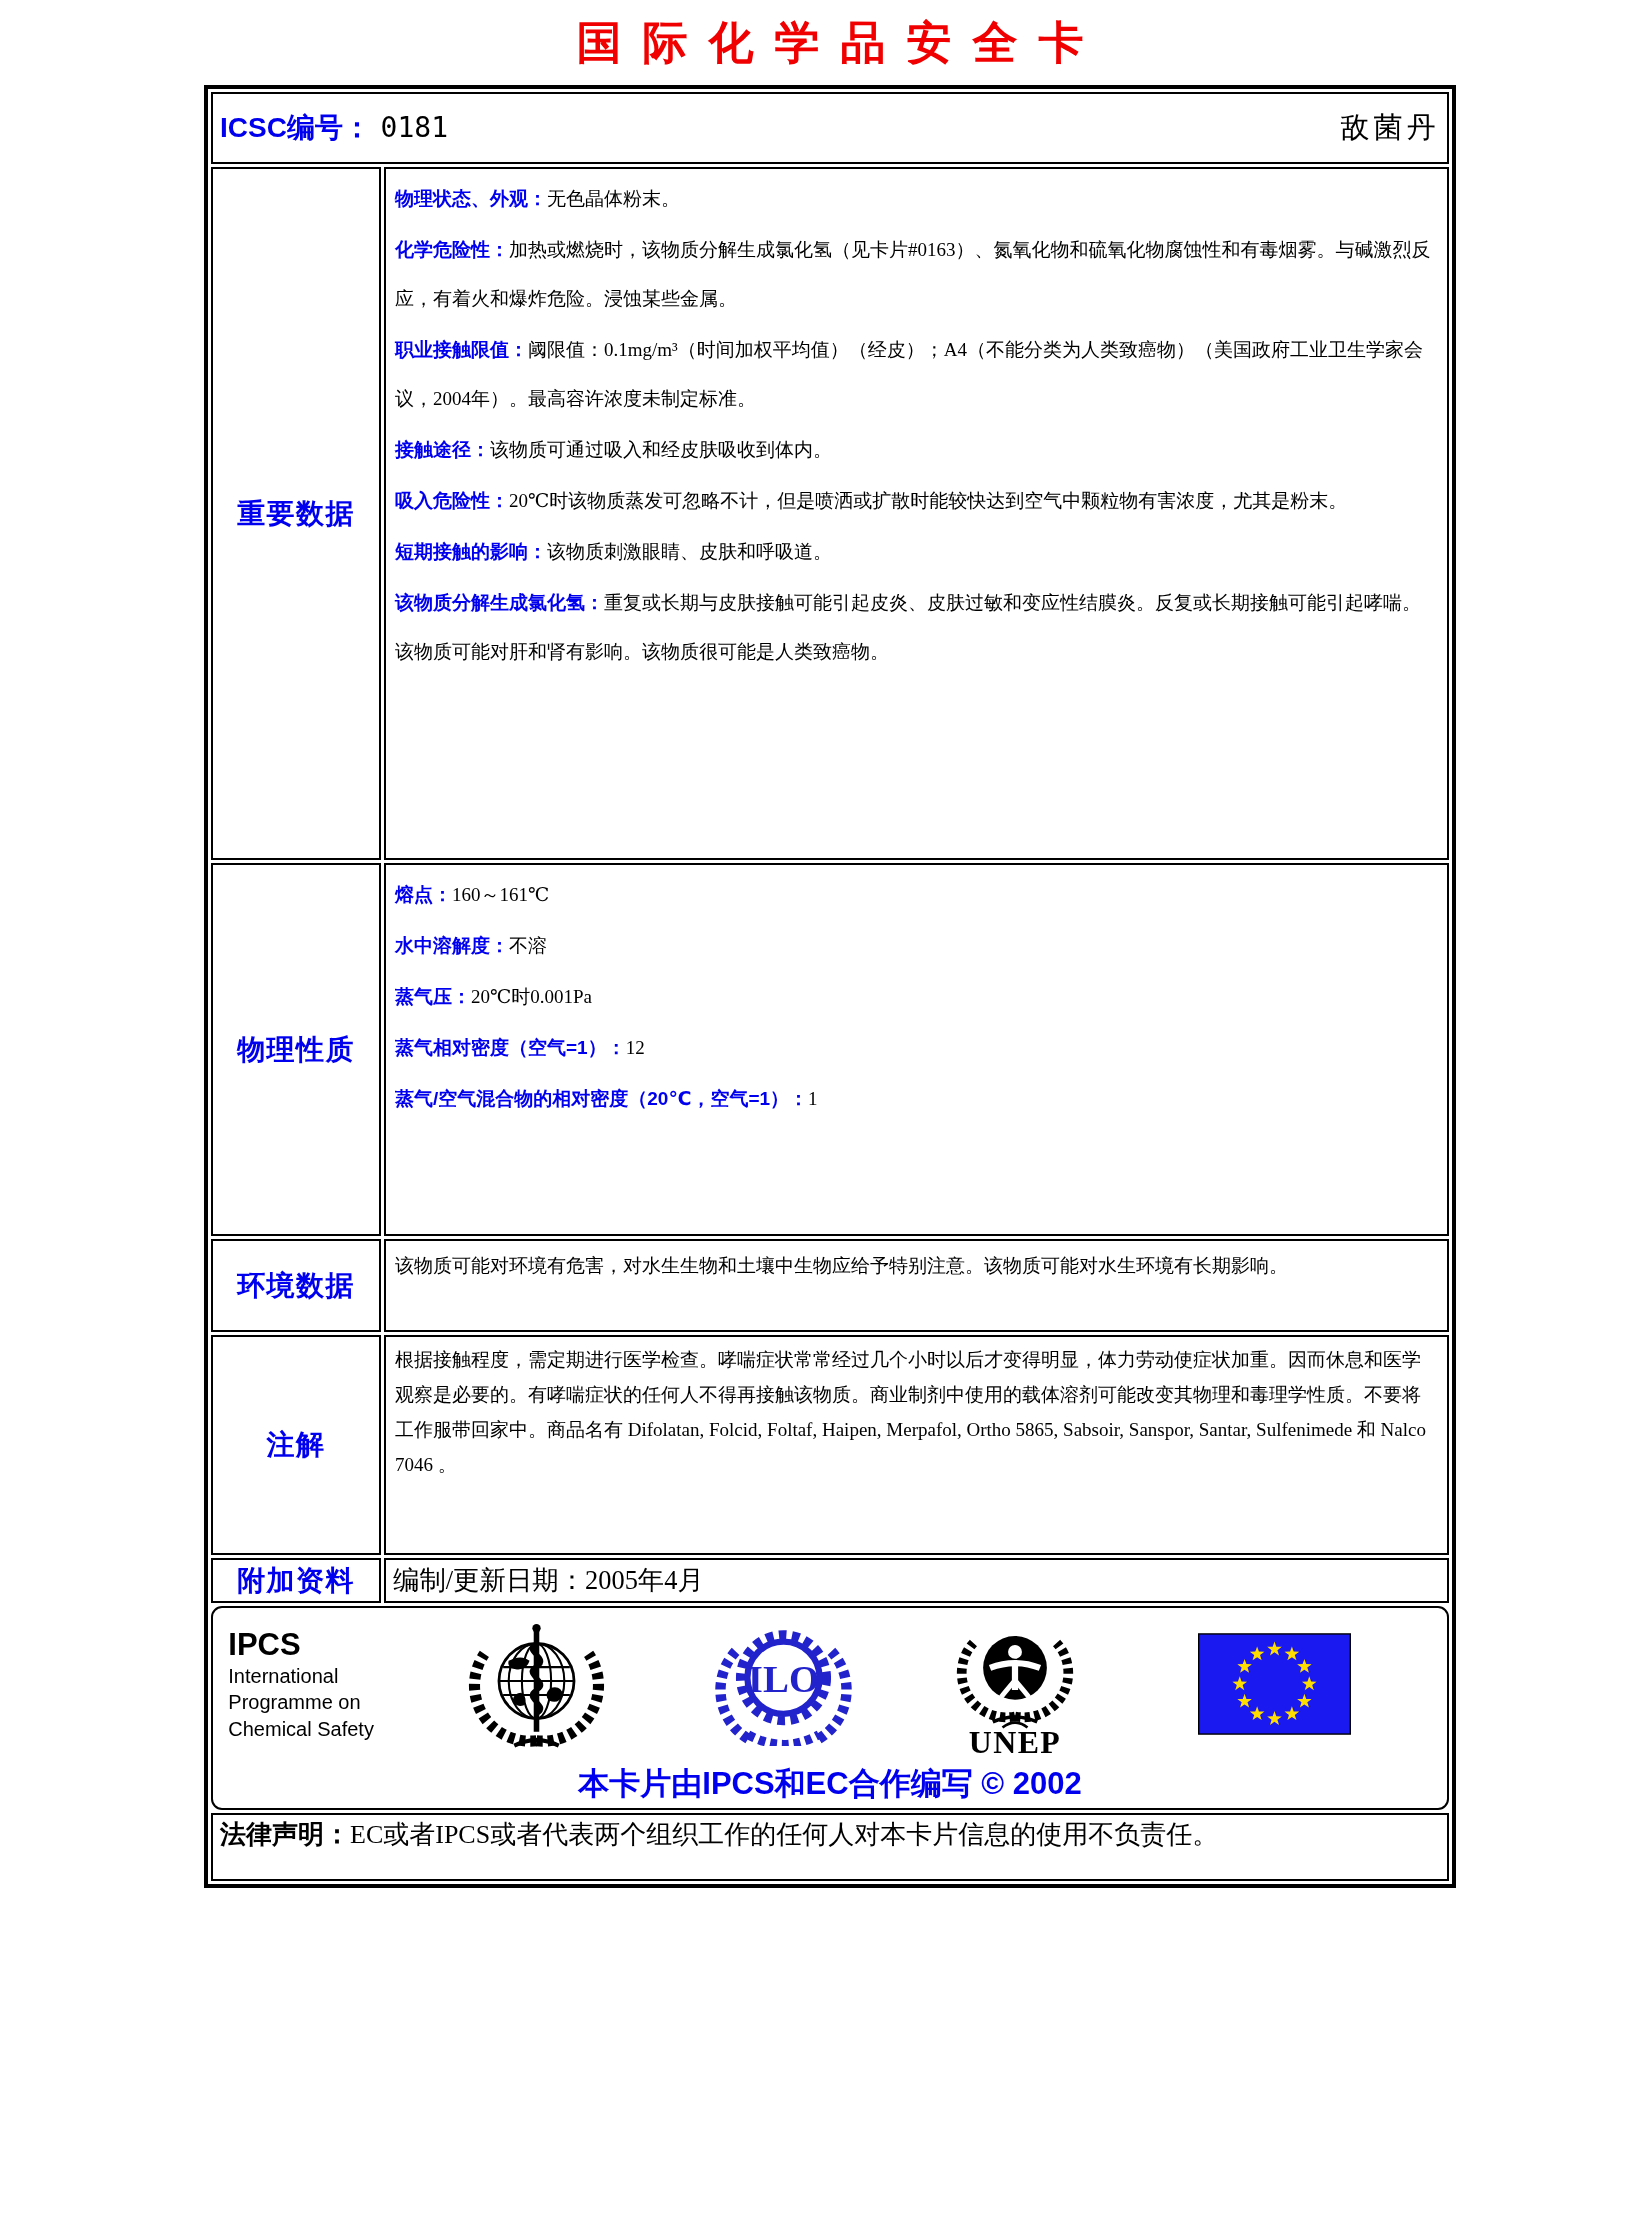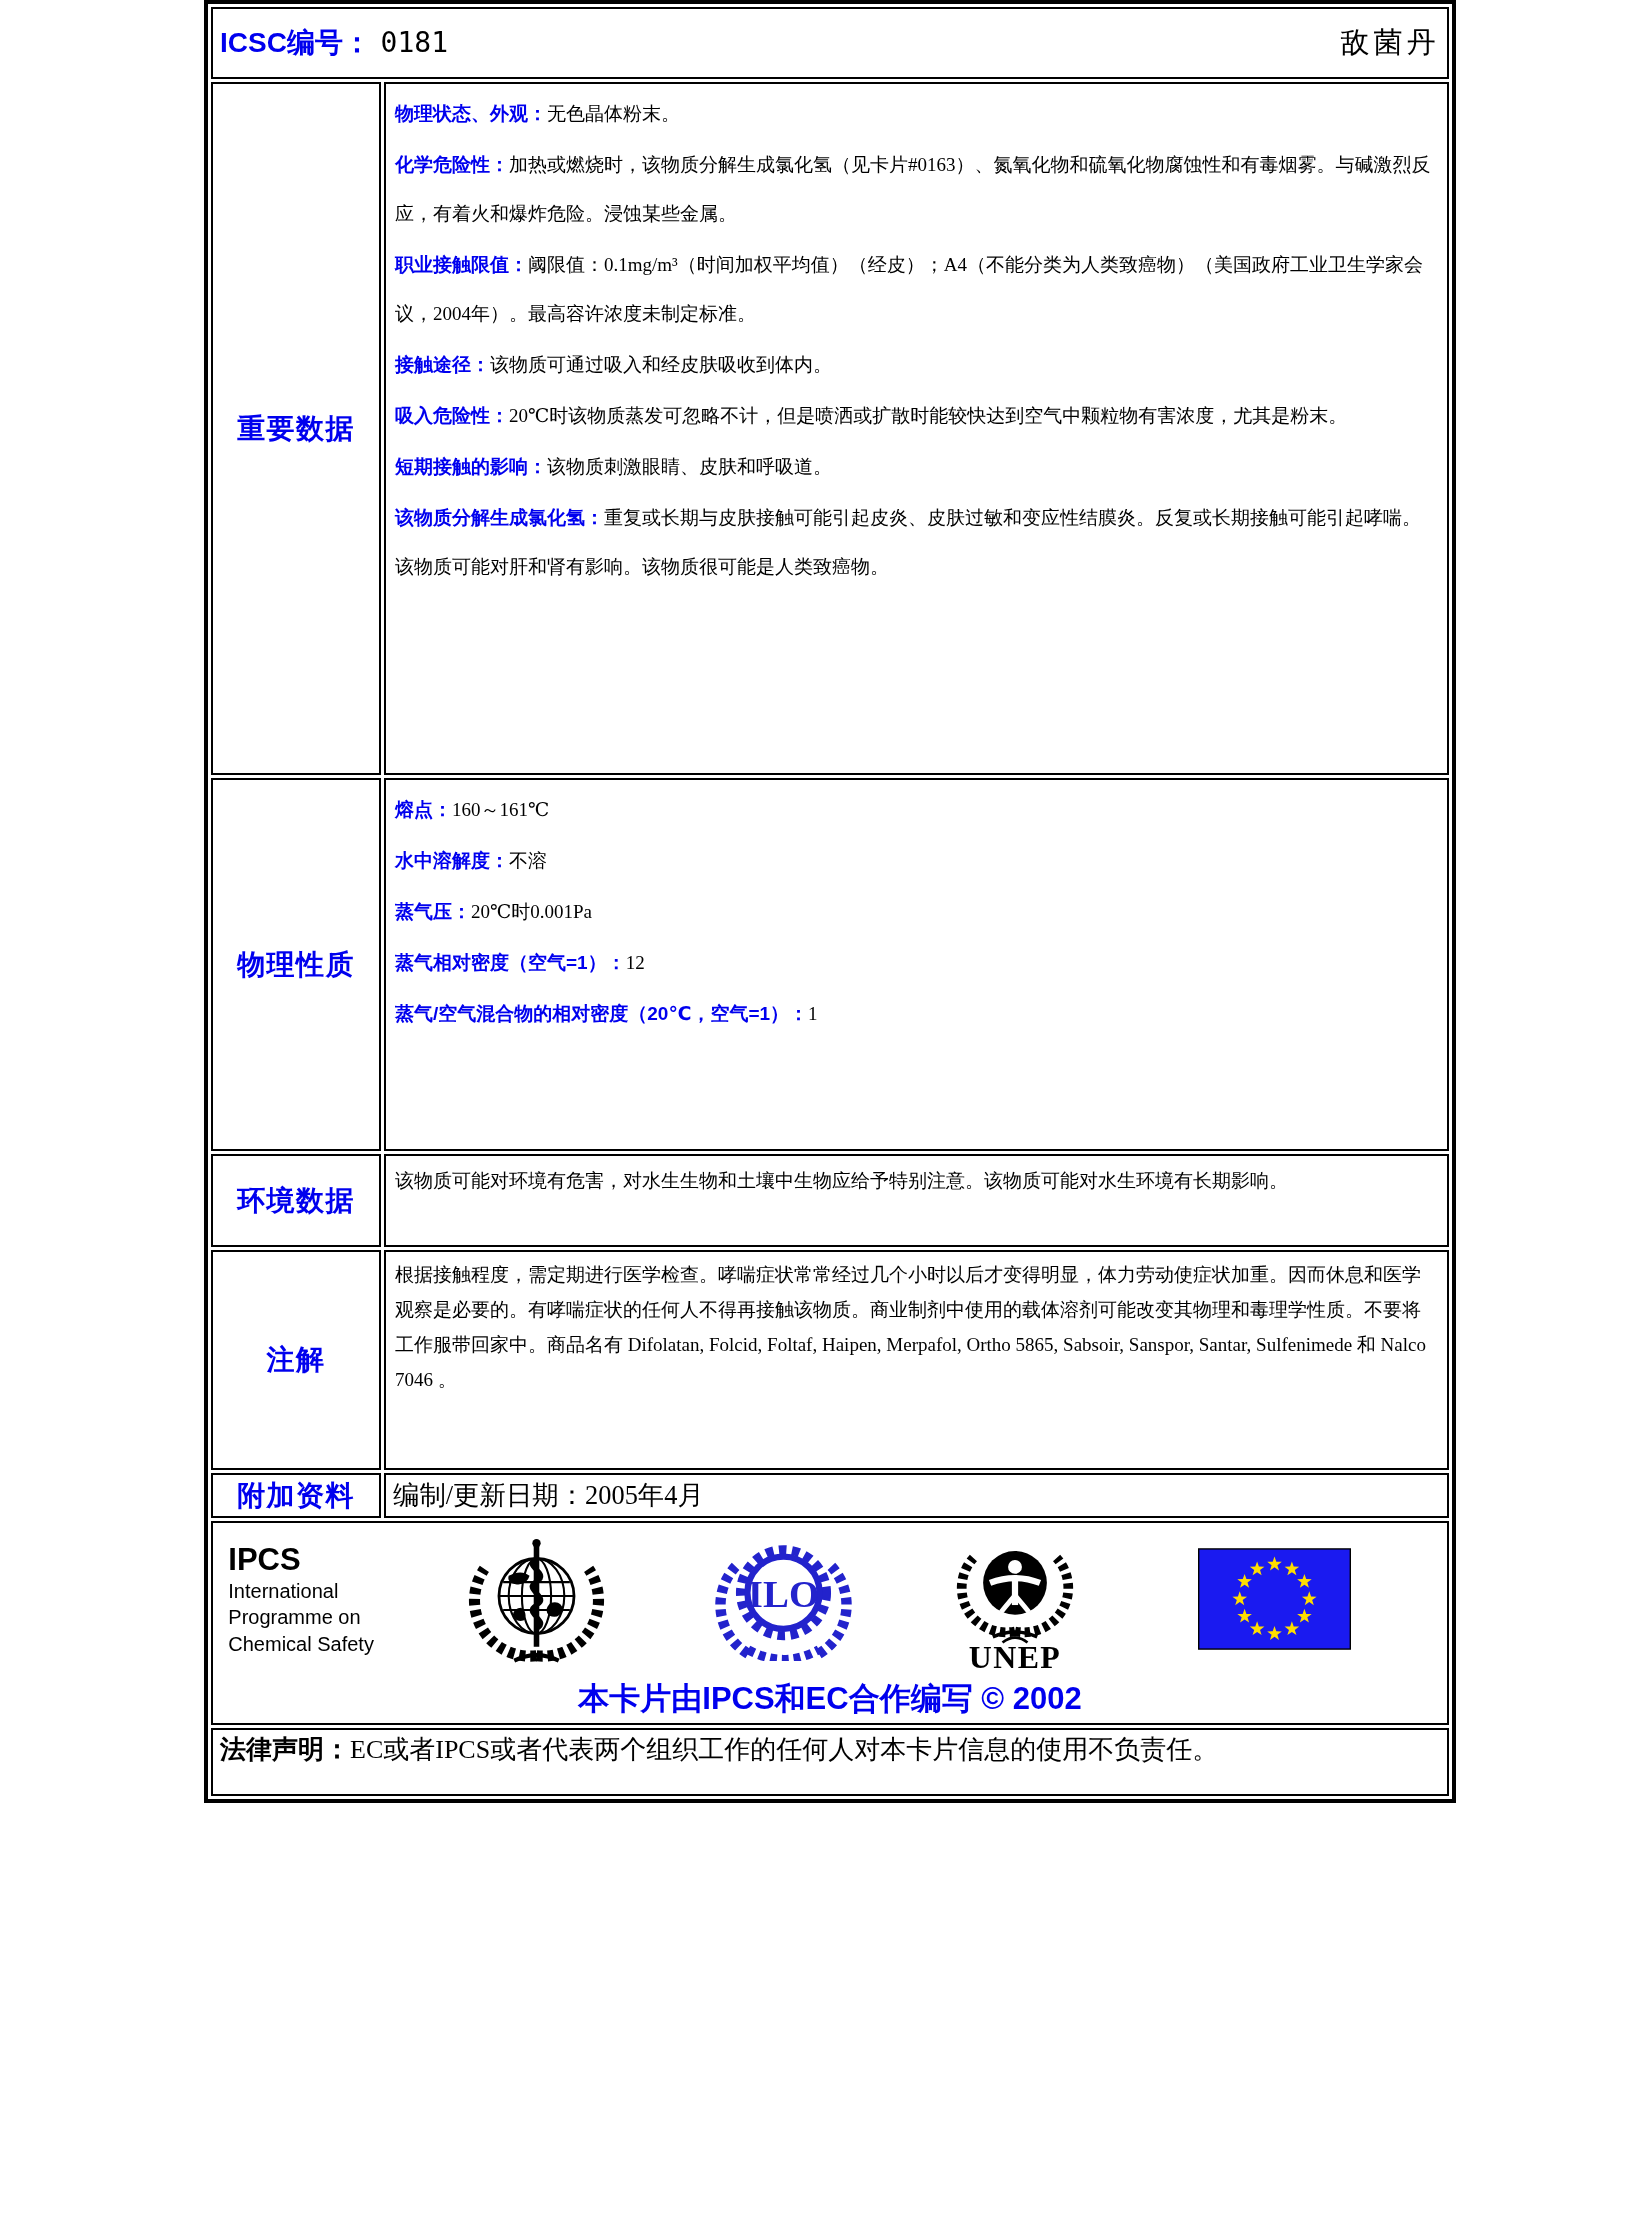--- a/index.html
+++ b/index.html
@@ -35,21 +35,21 @@
                 letter-spacing:1.4px;padding:0 2.8px;}
   
   .content-cell p{margin:2px;font-size:19px;overflow-wrap:break-word;}
   .loose p{line-height:49px;}
   .tight p{line-height:35px;}
   .env-cell p{line-height:39px;}
   .inline-label{color:#0000ee;font-weight:bold;
                 font-family:"Liberation Sans","DejaVu Sans",sans-serif;}
   .addl-cell p{margin:0;font-size:26.4px;line-height:35px;}
   
-  .logos-cell{padding:5.6px 0 0 0;}
+  .logos-cell{padding:5.6px 0 0 0;border-radius:11px;}
   .logos-flex{display:flex;align-items:center;height:147px;}
   .ipcs-block{width:175px;margin-left:8.3px;flex:none;
               font-family:"Liberation Sans","DejaVu Sans",sans-serif;}
   .ipcs-acronym{font-size:31px;font-weight:bold;line-height:36px;}
   .ipcs-line{font-size:20px;line-height:26.4px;}
   .logo{flex:none;}
   .logo-who{margin-left:64px;}
   .logo-ilo{margin-left:106px;}
   .logo-unep{margin-left:99px;}
   .logo-eu{margin-left:122px;}
@@ -58,20 +58,21 @@
   
   .legal-cell{vertical-align:middle;padding:0 7px;}
   .legal-cell .legal-inner{font-size:26px;line-height:32px;}
   .legal-label{font-weight:bold;font-family:"Liberation Sans","DejaVu Sans",sans-serif;}
 </style>
 </head>
 <body>
 
 <div class="page">
 
+  <h1 class="doc-title">国际化学品安全卡</h1>
 
   <table class="card">
     <colgroup>
         <col style="width:170px">
         <col>
       </colgroup>
     <tbody>
 
       <tr class="row-header">
         <td class="cell" colspan="2">

